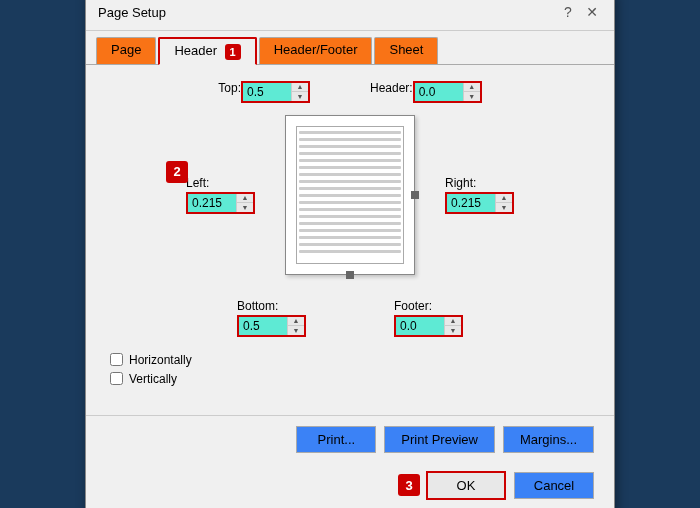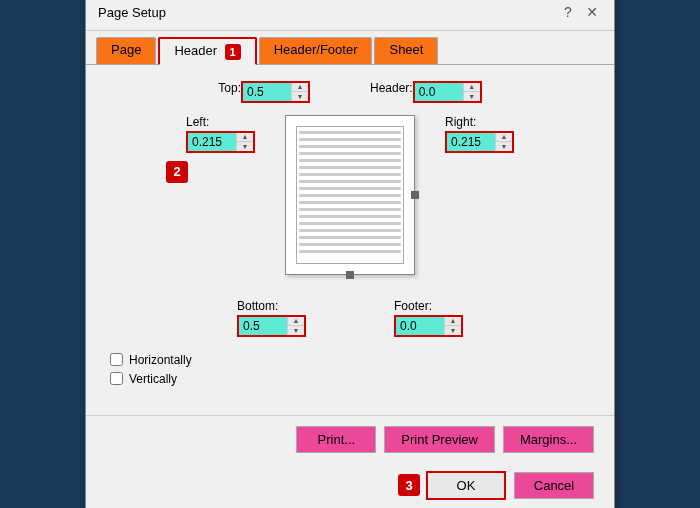--- a/index.html
+++ b/index.html
@@ -136,20 +136,21 @@
       font-size: 7px;
       display: flex;
       align-items: center;
       justify-content: center;
       padding: 0;
       color: #555;
     }
     .spin-up { border-bottom: 1px solid #ccc; }
     .middle-row {
       display: flex;
+      align-items: center;
       gap: 20px;
       margin: 6px 0;
       width: 100%;
       justify-content: center;
     }
     .left-field {
       display: flex;
       flex-direction: column;
       align-items: flex-start;
       margin-right: 10px;
@@ -243,21 +244,21 @@
       display: flex;
       justify-content: flex-end;
       gap: 8px;
       padding: 10px 20px 12px;
       border-top: 1px solid #ccc;
       margin-top: 8px;
     }
     .action-btn {
       padding: 5px 16px;
       border: 1px solid #aaa;
-      background: #ec4899;
+      background: #3b82f6;
       cursor: pointer;
       font-size: 13px;
       min-width: 80px;
       text-align: center;
       color: #000;
     }
     .ok-btn {
       border: 2px solid #cc0000;
       background: #e8e8e8;
     }

